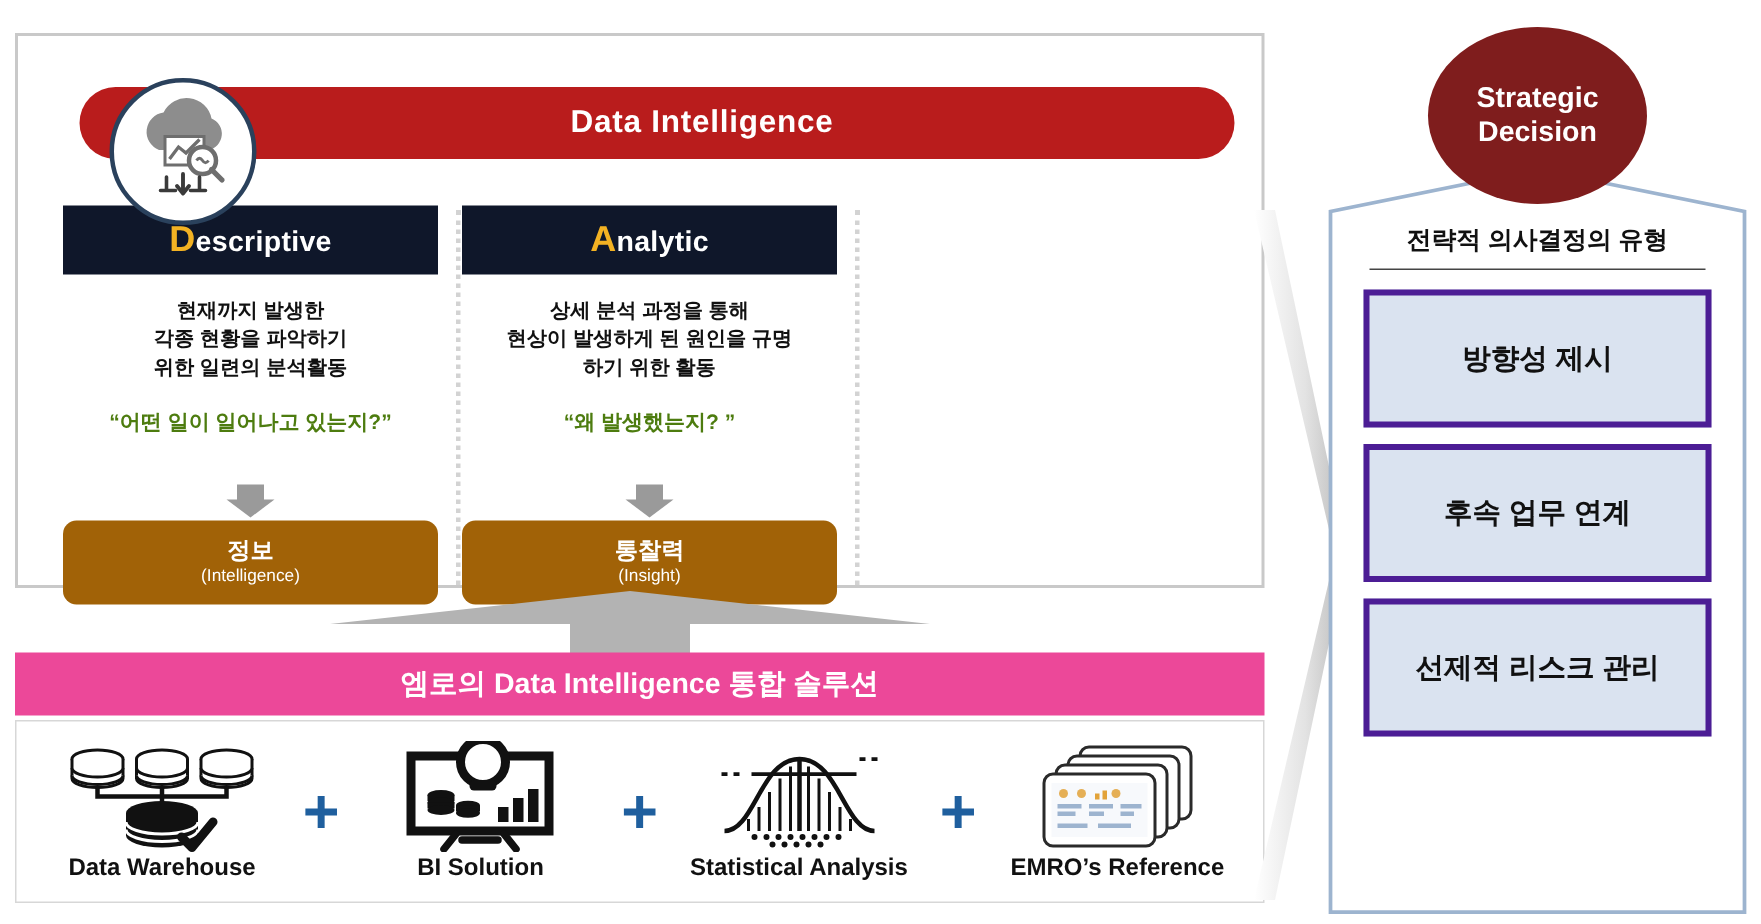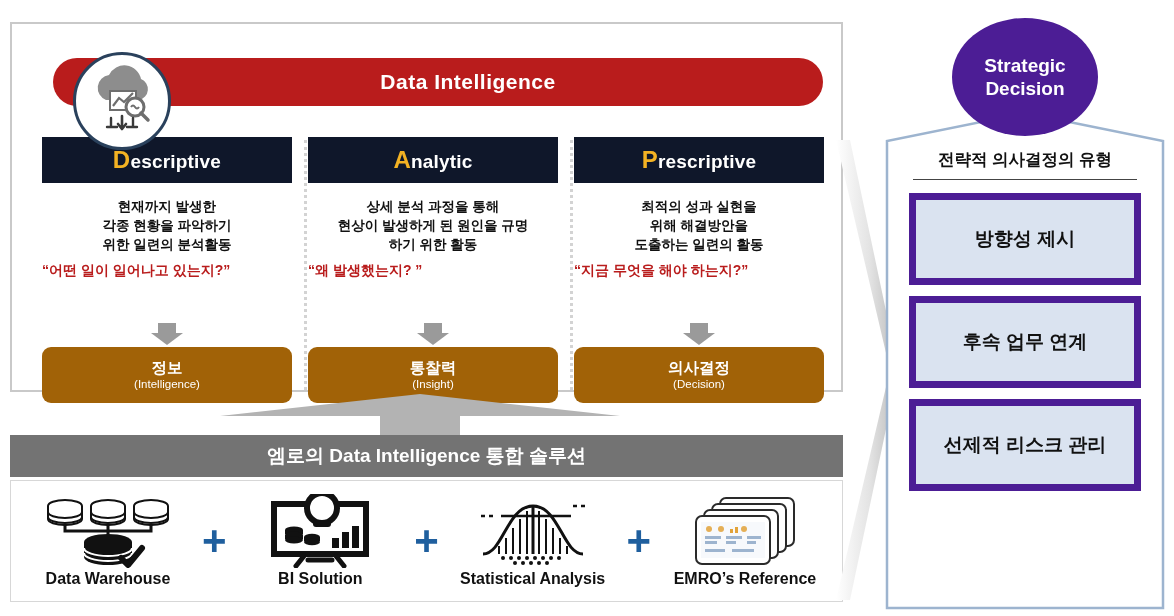--- a/index.html
+++ b/index.html
@@ -52,21 +52,21 @@
     color:#ffffff;font-size:19px;font-weight:bold;letter-spacing:.2px;
   }
   .col-head .txt .cap{color:#f3b223;font-size:24px;font-weight:bold;}
 
   .col-desc{
     margin-top:14px;text-align:center;color:#111;
     font-size:13.5px;font-weight:bold;line-height:19px;
     white-space:pre-line;
   }
   .col-q{
-    margin-top:8px;color:#b91c1c;
+    margin-top:19px;text-align:center;color:#4d7c0f;
     font-size:14px;font-weight:bold;
   }
 
   .down-arrow{
     position:absolute;top:186px;left:50%;margin-left:-16px;
     width:0;height:0;
   }
   .down-arrow .shaft{
     position:absolute;left:7px;top:0;width:18px;height:11px;background:#9a9a9a;
   }
@@ -91,58 +91,58 @@
   .vdiv.d1{left:294px;}
   .vdiv.d2{left:560px;}
 
   
   .up-arrow{position:absolute;left:220px;top:394px;width:400px;height:42px;}
 
   
   .sol-wrap{position:absolute;left:10px;top:435px;width:833px;height:170px;}
   .sol-head{
     position:absolute;left:0;top:0;width:833px;height:42px;
-    background:#737373;display:flex;align-items:center;justify-content:center;
+    background:#ec4899;display:flex;align-items:center;justify-content:center;
   }
   .sol-head .t{color:#fff;font-size:19px;font-weight:bold;}
   .sol-body{
     position:absolute;left:0;top:45px;width:833px;height:122px;
     border:1px solid #d7d7d7;background:#fff;box-sizing:border-box;
     display:flex;align-items:center;justify-content:space-between;
     padding:0 12px;
   }
   .sol-item{width:170px;display:flex;flex-direction:column;align-items:center;}
   .sol-item .ic{height:74px;display:flex;align-items:center;justify-content:center;}
   .sol-item .cap{margin-top:2px;font-size:16px;font-weight:bold;color:#111;}
   .plus{color:#1f5f9e;font-size:42px;font-weight:bold;line-height:1;}
 
   
   .right-wrap{position:absolute;left:885px;top:18px;width:280px;height:592px;}
   .sd-circle{
     position:absolute;left:67px;top:0px;width:146px;height:118px;
-    background:#4c1d95;border-radius:50%;
+    background:#7f1d1d;border-radius:50%;
     display:flex;flex-direction:column;align-items:center;justify-content:center;
     z-index:4;
   }
   .sd-circle span{color:#fff;font-size:19px;font-weight:bold;line-height:23px;}
 
   .right-box{
     position:absolute;left:0;top:95px;width:280px;height:497px;padding-left:35px;
   }
   .right-title{
     position:absolute;left:0;top:36px;width:280px;text-align:center;
     font-size:16.5px;font-weight:bold;color:#111;
   }
   .title-rule{
     position:absolute;left:28px;top:66px;width:224px;height:0;
     border-top:1.5px solid #444;
   }
   .type-list{position:absolute;left:24px;top:80px;width:232px;}
   .type-item{
-    height:92px;background:#dae3f0;border:7px solid #4c1d95;
+    height:92px;background:#dae3f0;border:4px solid #4c1d95;
     margin-bottom:11px;box-sizing:border-box;
     display:flex;align-items:center;justify-content:center;
   }
   .type-item .t{font-size:19px;font-weight:bold;color:#111;}
 </style>
 </head>
 <body>
 
 <div class="stage">
 
@@ -201,37 +201,20 @@
         <div class="down-arrow">
           <div class="shaft"></div>
             <div class="head"></div>
         </div>
         <div class="col-result">
           <span class="ko">통찰력</span>
           <span class="en">(Insight)</span>
         </div>
       </div>
 
-      <div class="col c3">
-        <div class="col-head">
-          <span class="txt"><span class="cap">P</span><span>rescriptive</span></span>
-        </div>
-        <div class="col-desc">최적의 성과 실현을
-위해 해결방안을
-도출하는 일련의 활동</div>
-        <div class="col-q">“지금 무엇을 해야 하는지?”</div>
-        <div class="down-arrow">
-          <div class="shaft"></div>
-            <div class="head"></div>
-        </div>
-        <div class="col-result">
-          <span class="ko">의사결정</span>
-          <span class="en">(Decision)</span>
-        </div>
-      </div>
 
     </div>
   </div>
 
   <div class="up-arrow">
     <svg width="400" height="42" viewBox="0 0 400 42">
       <polygon points="200,0 400,22 240,22 240,42 160,42 160,22 0,22" fill="#b3b3b3"></polygon>
     </svg>
   </div>
 

